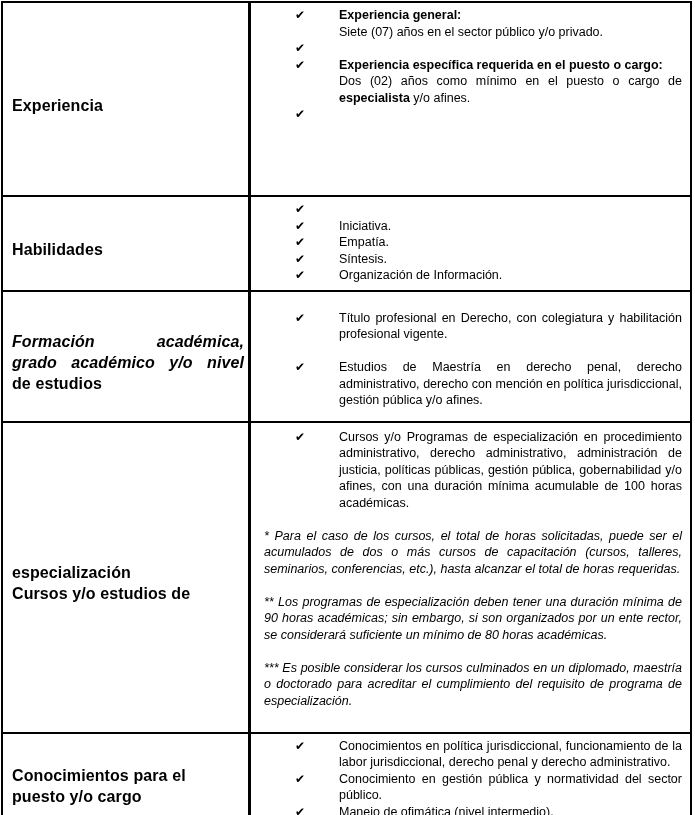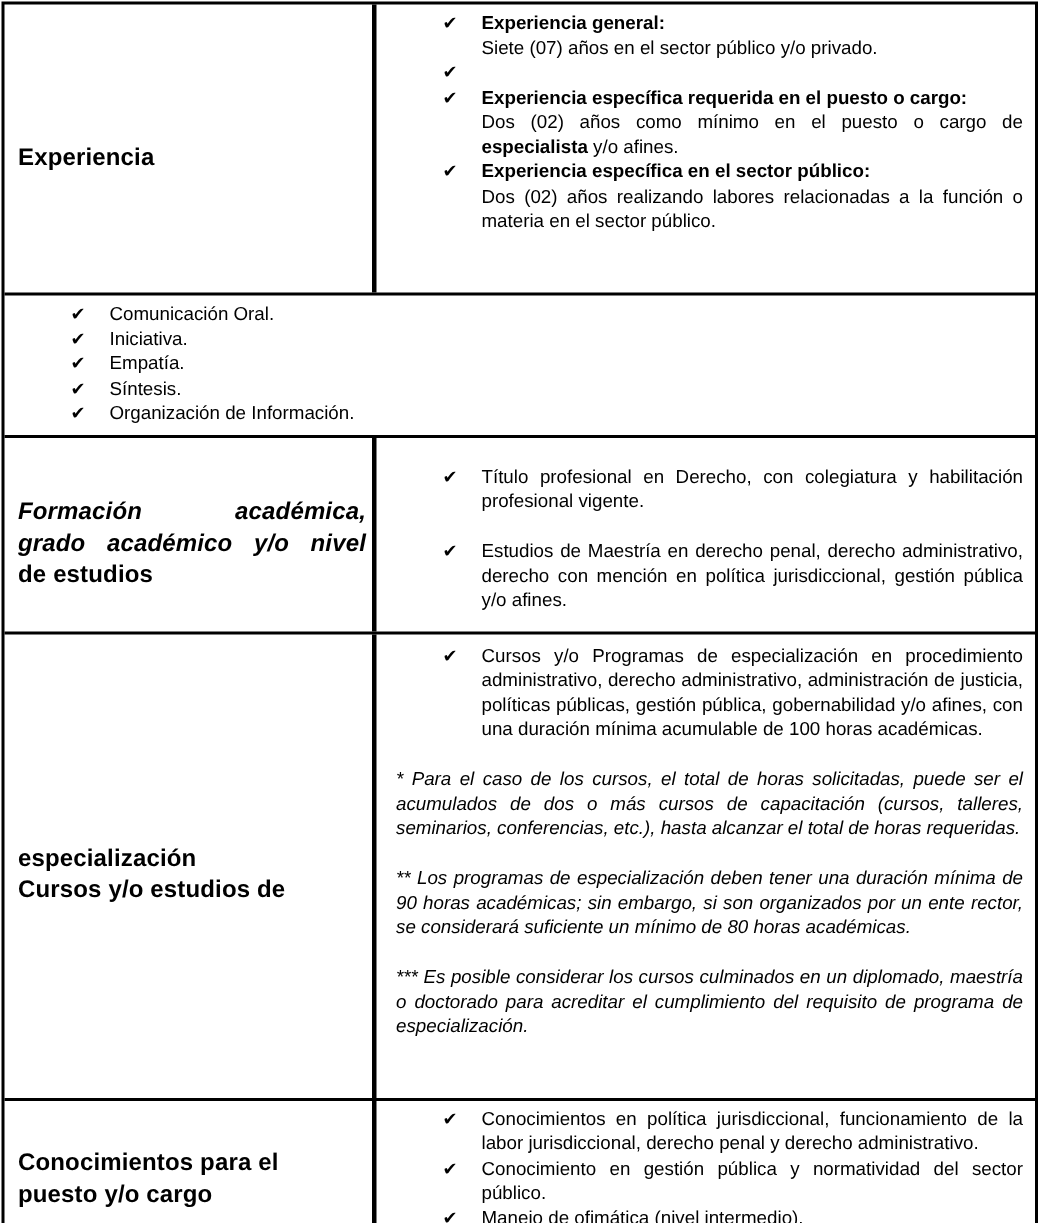--- a/index.html
+++ b/index.html
@@ -58,21 +58,21 @@
   .r3 .check-item + .check-item { margin-top: 16.5px; }
 
   .check-item { display: flex; align-items: flex-start; }
   .check {
     flex: 0 0 57px;
     box-sizing: border-box;
     padding-left: 31px;
     font-size: 12px;
     line-height: 16.5px;
   }
-  .check-text { flex: 1; text-align: justify; }
+  .check-text { flex: 1; text-align: justify; margin-left: 18px; }
   .item-title { font-weight: bold; }
   .bold { font-weight: bold; }
   .note {
     font-style: italic;
     text-align: justify;
     margin-top: 16.5px;
   }
 </style>
 </head>
 <body>
@@ -96,33 +96,31 @@
       </div>
       <div class="check-item">
         <span class="check">✔</span>
         <div class="check-text">
           <div class="item-title">Experiencia específica requerida en el puesto o cargo:</div>
           <div class="item-desc"><span>Dos (02) años como mínimo en el puesto o cargo de </span><span class="bold">especialista</span><span> y/o afines.</span></div>
         </div>
       </div>
       <div class="check-item">
         <span class="check">✔</span>
-        <div class="check-text">
-          <div class="item-title">Experiencia específica en el sector público:</div>
-          <div class="item-desc">Dos (02) años realizando labores relacionadas a la función o materia en el sector público.</div>
-        </div>
       </div>
     </div>
   </div>
 
   <div class="row r2">
-    <div class="cell-content">
-      <div class="check-item">
-        <span class="check">✔</span>
-        <div class="check-text">Comunicación Oral.</div>
+    <div class="cell-label">
+      <div class="label">Habilidades</div>
+    </div>
+    <div class="cell-content">
+      <div class="check-item">
+        <span class="check">✔</span>
       </div>
       <div class="check-item">
         <span class="check">✔</span>
         <div class="check-text">Iniciativa.</div>
       </div>
       <div class="check-item">
         <span class="check">✔</span>
         <div class="check-text">Empatía.</div>
       </div>
       <div class="check-item">

